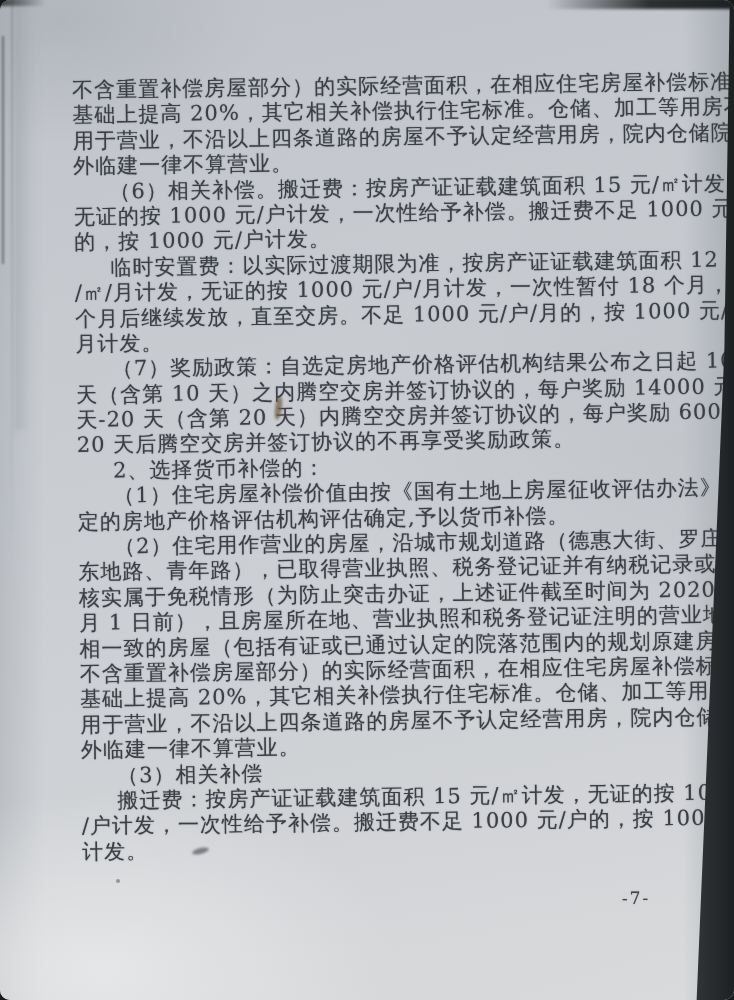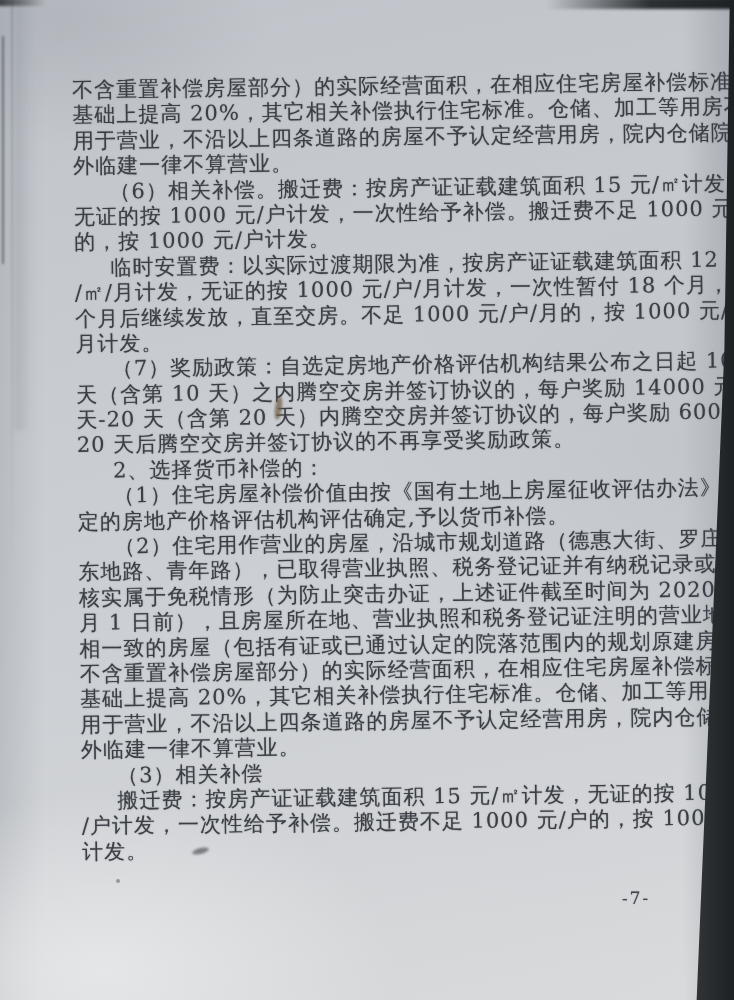--- a/index.html
+++ b/index.html
@@ -5,20 +5,21 @@
   html, body { margin: 0; padding: 0; background: #17191b; }
   * { box-sizing: border-box; }
 
   .photo {
     position: relative;
     width: 734px;
     height: 1000px;
     overflow: hidden;
     background: var(--edge, #26292b);
     font-family: "DejaVu Serif", "Liberation Serif", serif;
+    border-radius: 10px;
   }
 
   
   .paper {
     position: absolute;
     inset: 0;
     background:
       radial-gradient(ellipse 300px 180px at 8% 2%, rgba(150,155,162,0.35), rgba(150,155,162,0) 70%),
       radial-gradient(ellipse 430px 260px at 14% 97%, rgba(230,231,232,0.95), rgba(230,231,232,0) 68%),
       radial-gradient(ellipse 520px 280px at 58% 103%, rgba(214,216,218,0.55), rgba(214,216,218,0) 70%),

